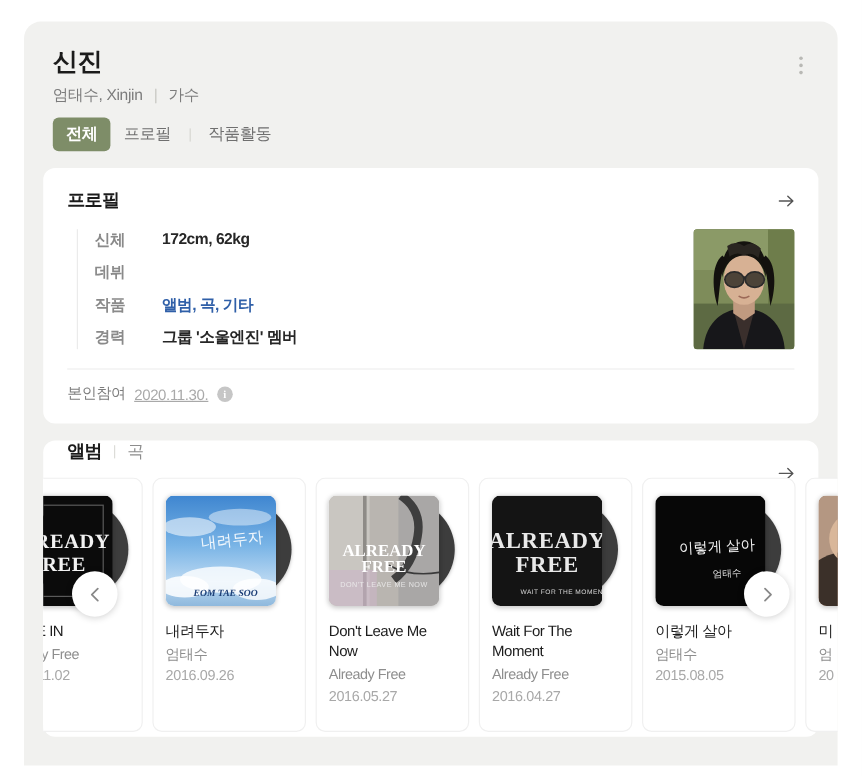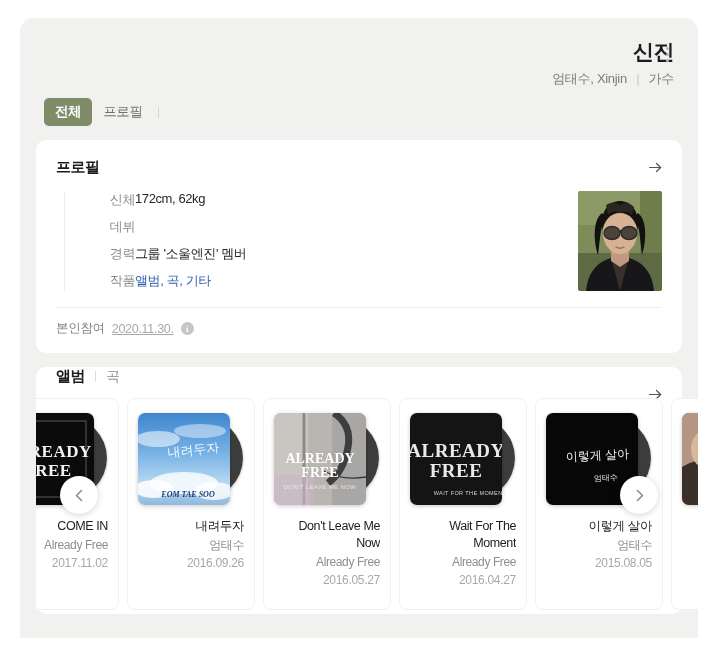--- a/index.html
+++ b/index.html
@@ -20,21 +20,20 @@
 
   
   .outer-card {
     position: absolute;
     left: 20px; top: 18px;
     width: 678px;
     height: 620px;
     background: #f1f1ef;
     border-radius: 14px 14px 0 0;
     overflow: hidden;
-    text-align: right;
   }
 
   
   .head {
     position: relative;
     padding: 22px 24px 0 24px;
   }
   .artist-name {
     font-size: 21px;
     font-weight: bold;
@@ -136,20 +135,21 @@
   
   .prof-body {
     display: flex;
     margin-top: 14px;
   }
   .prof-table {
     flex: 1 1 auto;
     border-left: 1px solid #ebebeb;
     padding-left: 14px;
     margin-left: 8px;
+    font-weight: bold;
   }
   .prow {
     display: flex;
     align-items: flex-start;
     margin-bottom: 9px;
     font-size: 13px;
     letter-spacing: -0.4px;
   }
   .prow:last-child { margin-bottom: 0; }
   .pkey {
@@ -305,20 +305,21 @@
       <div class="kebab">
         <i></i>
         <i></i>
         <i></i>
       </div>
 
       <div class="tabs">
         <div class="tab active">전체</div>
         <div class="tab">프로필</div>
         <div class="tab-sep"></div>
+        <div class="tab">작품활동</div>
       </div>
     </div>
 
     <div class="panel">
       <div class="panel-pad">
         <div class="panel-title-row">
           <span class="panel-title">프로필</span>
         </div>
 
         <div class="arrow-link">
@@ -330,26 +331,26 @@
         <div class="prof-body">
           <div class="prof-table">
             <div class="prow">
               <div class="pkey">신체</div>
               <div class="pval">172cm, 62kg</div>
             </div>
             <div class="prow">
               <div class="pkey">데뷔</div>
             </div>
             <div class="prow">
+              <div class="pkey">작품</div>
+              <div class="pval link">앨범, 곡, 기타</div>
+            </div>
+            <div class="prow">
               <div class="pkey">경력</div>
               <div class="pval">그룹 '소울엔진' 멤버</div>
-            </div>
-            <div class="prow">
-              <div class="pkey">작품</div>
-              <div class="pval link">앨범, 곡, 기타</div>
             </div>
           </div>
 
           <div class="portrait">
             <svg viewBox="0 0 84 100" width="84" height="100" aria-hidden="true">
               <rect x="0" y="0" width="84" height="100" fill="#7e8c5a"></rect>
               <rect x="0" y="0" width="84" height="34" fill="#8b9a67"></rect>
               <rect x="62" y="0" width="22" height="100" fill="#6e7d4b"></rect>
               <rect x="0" y="62" width="84" height="38" fill="#5d6a43"></rect>
 

